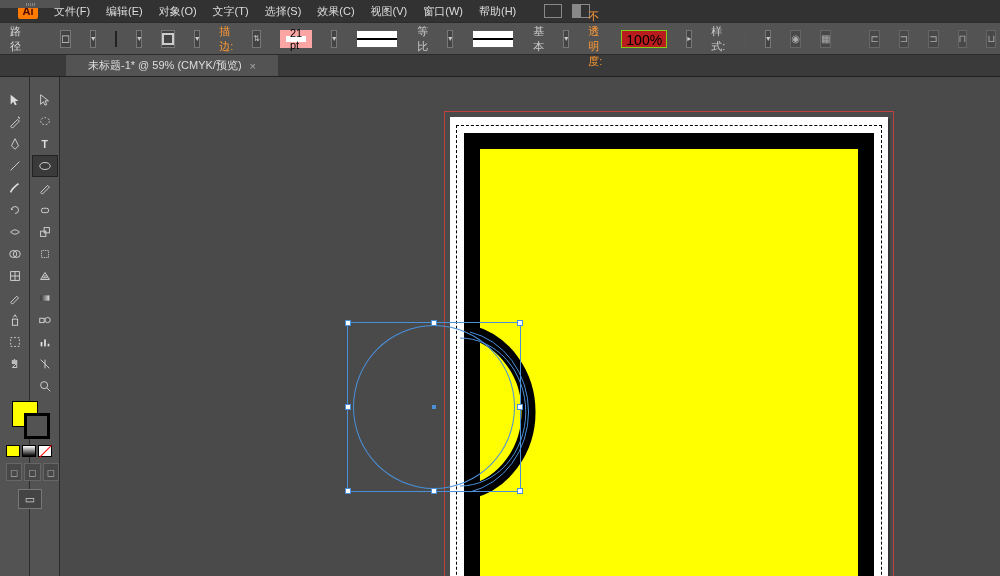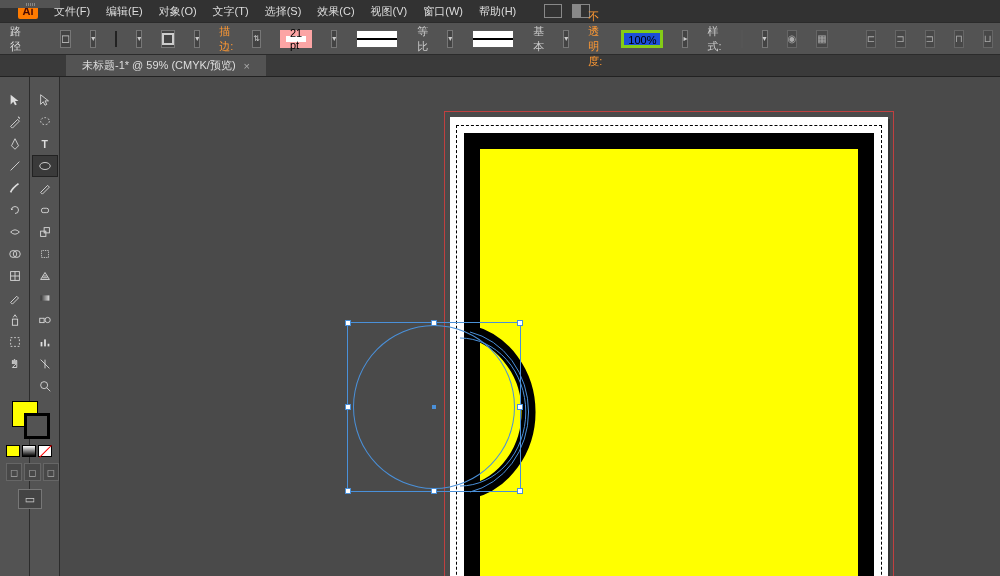--- a/index.html
+++ b/index.html
@@ -15,27 +15,27 @@
     .path-label { margin-right: 20px; color: #ddd; }
     .cb-box { width: 18px; height: 18px; border: 1px solid #777; background: #434343; display: flex; align-items: center; justify-content: center; }
     .fill-swatch { width: 16px; height: 16px; background: #ffff00; border: 1px solid #222; }
     .fill-swatch2 { width: 20px; height: 18px; background: #434343; border: 1px solid #777; display: flex; align-items: center; justify-content: center; }
     .inner-sw { width: 12px; height: 12px; border: 2px solid #ccc; }
     .dd-arrow { width: 12px; height: 18px; background: #434343; border: 1px solid #777; display: flex; align-items: center; justify-content: center; font-size: 8px; }
     .orange-text { color: #ff9933; }
     .stroke-box { background: #fff; color: #000; border: 6px solid #fca5a5; padding: 1px 4px; height: 18px; display: flex; align-items: center; font-size: 11px; }
     .line-preview { width: 50px; height: 18px; background: #fff; border: 1px solid #555; display: flex; align-items: center; justify-content: center; }
     .line-preview::before { content: ''; width: 40px; height: 2px; background: #000; }
-    .opacity-box { background: #1d4ed8; color: #000; border: 3px solid #84cc16; padding: 1px 4px; height: 18px; font-size: 11px; }
+    .opacity-box { background: #b91c1c; color: #000; border: 1px solid #84cc16; padding: 1px 4px; height: 18px; font-size: 14px; }
     .white-sw { width: 18px; height: 18px; background: #fff; border: 1px solid #555; }
     .align-icon { width: 18px; height: 18px; border: 1px solid #666; background: #484848; display: flex; align-items: center; justify-content: center; font-size: 10px; color: #aaa; }
     .transform-text { color: #ff9933; margin-left: 4px; }
     
     .tab-bar { height: 22px; background: #3a3a3a; display: flex; align-items: center; padding-left: 66px; border-bottom: 1px solid #222; }
-    .doc-tab { background: #535353; padding: 3px 16px; color: #ddd; font-size: 11px; display: flex; align-items: center; }
+    .doc-tab { background: #535353; padding: 3px 22px; color: #ddd; font-size: 11px; display: flex; align-items: center; }
     .tab-close { margin-left: 8px; color: #aaa; cursor: pointer; }
     
     .main { display: flex; height: 499px; }
     .tools { width: 30px; background: #535353; border-right: 1px solid #2b2b2b; padding-top: 2px; }
     .tools-col2 { width: 30px; background: #535353; border-right: 1px solid #2b2b2b; padding-top: 2px; }
     .tool { width: 26px; height: 22px; margin: 0 auto; display: flex; align-items: center; justify-content: center; color: #ddd; cursor: pointer; position: relative; }
     .tool.active { background: #3a3a3a; border: 1px solid #222; }
     .tool svg { width: 14px; height: 14px; }
     
     .fill-stroke { margin-top: 4px; position: relative; width: 40px; height: 40px; margin-left: 6px; }

